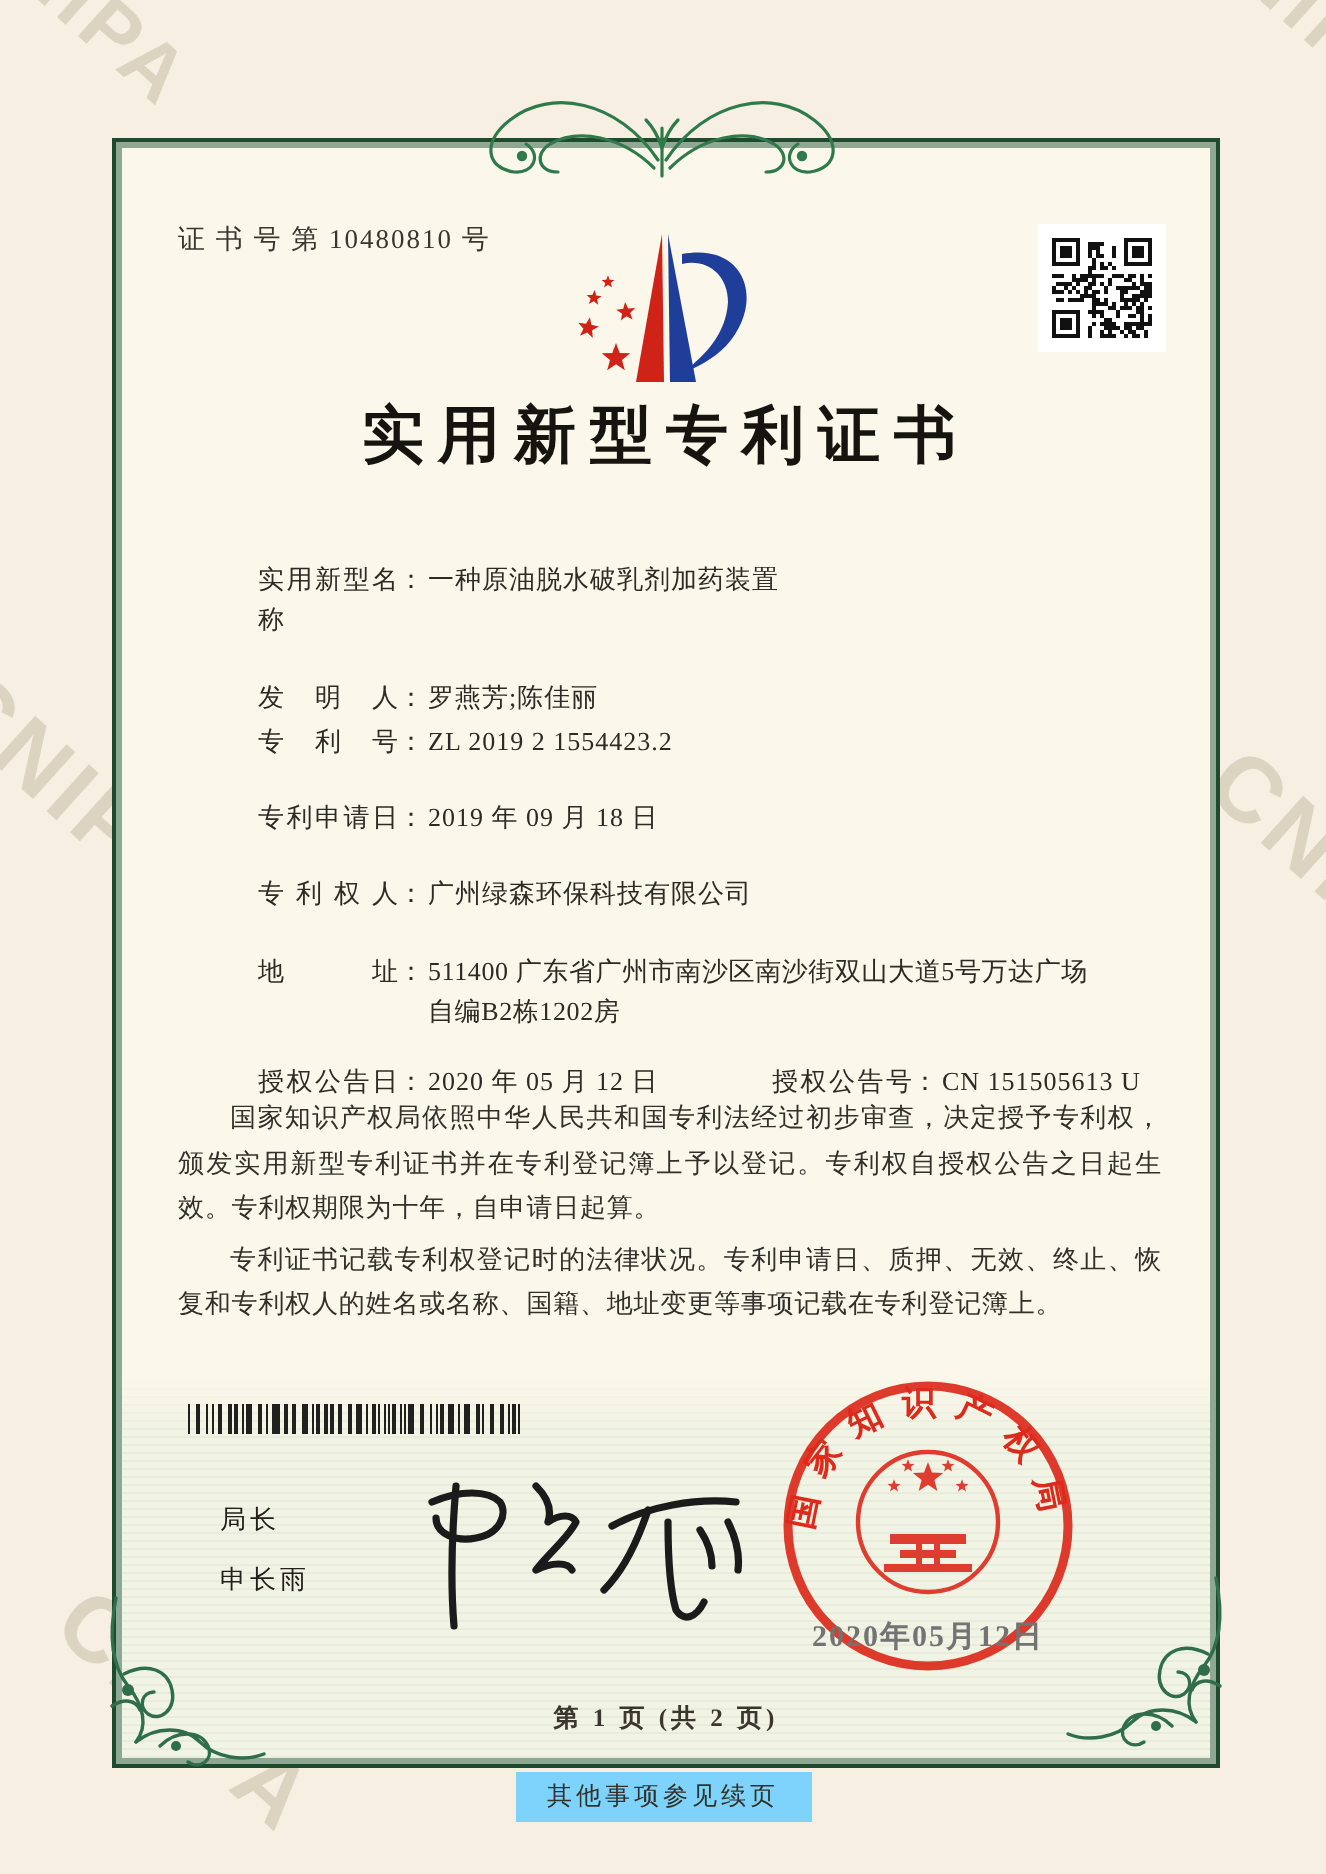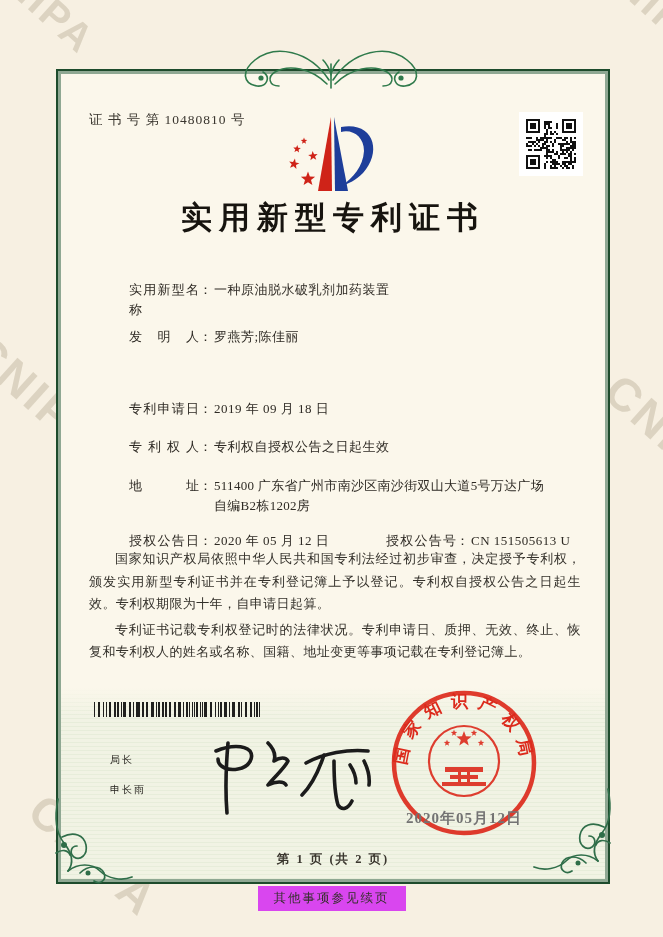--- a/index.html
+++ b/index.html
@@ -22,29 +22,29 @@
   .flabel{display:inline-block;width:70px;text-align:justify;text-align-last:justify;vertical-align:top;margin-left:40px;}
   .fcolon{display:inline-block;width:15px;vertical-align:top;}
   .fvalue{display:inline-block;vertical-align:top;letter-spacing:.5px;}
   .addr .fvalue{width:342px;letter-spacing:.3px;}
   .pair2{position:absolute;left:257px;top:0;white-space:nowrap;}
   .paras{position:absolute;left:31px;top:477px;width:492px;}
   .paras p{margin:0 0 3px 0;font-size:13px;line-height:1.74;color:#33302a;text-align:justify;
            text-indent:2em;letter-spacing:.4px;}
   .barcode{position:absolute;left:36px;top:631px;}
   .director{position:absolute;left:52px;top:674px;font-family:"Liberation Sans","DejaVu Sans",sans-serif;
-            font-size:10px;color:#23201b;letter-spacing:2px;line-height:30px;}
+            font-size:13px;color:#23201b;letter-spacing:2px;line-height:30px;}
   .signature{position:absolute;left:148px;top:650px;}
   .seal{position:absolute;left:330px;top:616px;width:152px;height:152px;}
   .seal-date{position:absolute;left:318px;top:738px;width:176px;text-align:center;font-size:15px;
              color:#737373;letter-spacing:1px;font-weight:bold;}
   .pageno{position:absolute;left:0;top:780px;width:100%;text-align:center;font-size:12.5px;
           color:#3b372f;letter-spacing:2px;font-weight:bold;}
   .footnote{position:absolute;left:0;top:886px;width:663px;text-align:center;}
-  .footnote span{display:inline-block;background:#d946ef;padding:4px 16px;font-size:12.5px;
+  .footnote span{display:inline-block;background:#7dd3fc;padding:4px 16px;font-size:12.5px;
                  color:#33302a;letter-spacing:2px;}
   .ornament-top{position:absolute;left:231px;top:38px;}
   .flourish{position:absolute;}
   .fl-bl{left:-14px;top:722px;}
   .fl-br{right:-14px;top:712px;transform:scaleX(-1);}
   svg{display:block;}
 </style>
 </head>
 <body>
 
@@ -278,28 +278,31 @@
         <rect x="20" y="2" width="7" height="7" fill="#111"></rect>
         <rect x="21" y="3" width="5" height="5" fill="#fff"></rect>
         <rect x="22" y="4" width="3" height="3" fill="#111"></rect>
       </svg>
 
     <div class="title">实用新型专利证书</div>
 
     <div class="frow" style="top:209px;">
       <span class="flabel">实用新型名称</span><span class="fcolon">：</span><span class="fvalue">一种原油脱水破乳剂加药装置</span>
     </div>
-    <div class="frow" style="top:256px;">
+    <div class="frow" style="top:268px;">
       <span class="flabel">发明人</span><span class="fcolon">：</span><span class="fvalue">罗燕芳;陈佳丽</span>
+    </div>
+    <div class="frow" style="top:290px;">
+      <span class="flabel">专利号</span><span class="fcolon">：</span><span class="fvalue">ZL 2019 2 1554423.2</span>
     </div>
     <div class="frow" style="top:328px;">
       <span class="flabel">专利申请日</span><span class="fcolon">：</span><span class="fvalue">2019 年 09 月 18 日</span>
     </div>
     <div class="frow" style="top:366px;">
-      <span class="flabel">专利权人</span><span class="fcolon">：</span><span class="fvalue">专利权自授权公告之日起生效</span>
+      <span class="flabel">专利权人</span><span class="fcolon">：</span><span class="fvalue">广州绿森环保科技有限公司</span>
     </div>
     <div class="frow addr" style="top:405px;">
       <span class="flabel">地址</span><span class="fcolon">：</span><span class="fvalue">511400 广东省广州市南沙区南沙街双山大道5号万达广场自编B2栋1202房</span>
     </div>
     <div class="frow" style="top:460px;">
       <span class="flabel">授权公告日</span><span class="fcolon">：</span><span class="fvalue">2020 年 05 月 12 日</span>
       <span class="pair2">
         <span class="flabel">授权公告号</span><span class="fcolon">：</span><span class="fvalue">CN 151505613 U</span>
       </span>
     </div>

